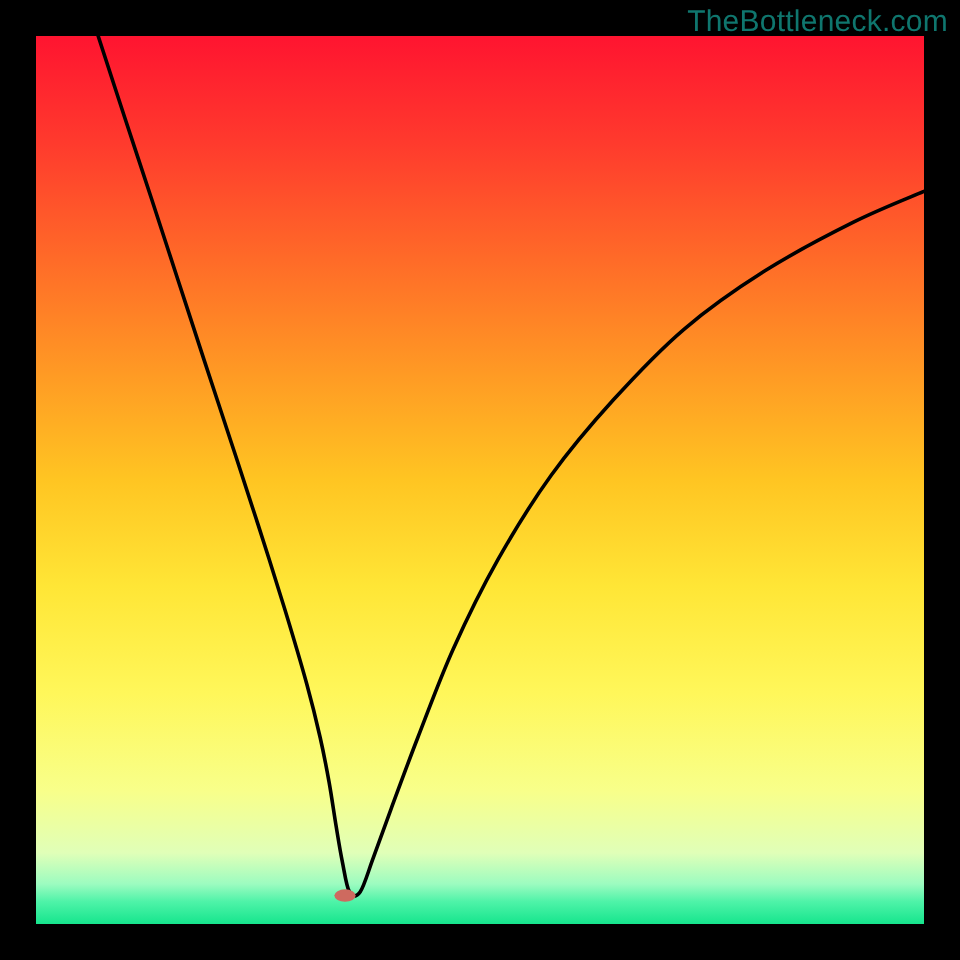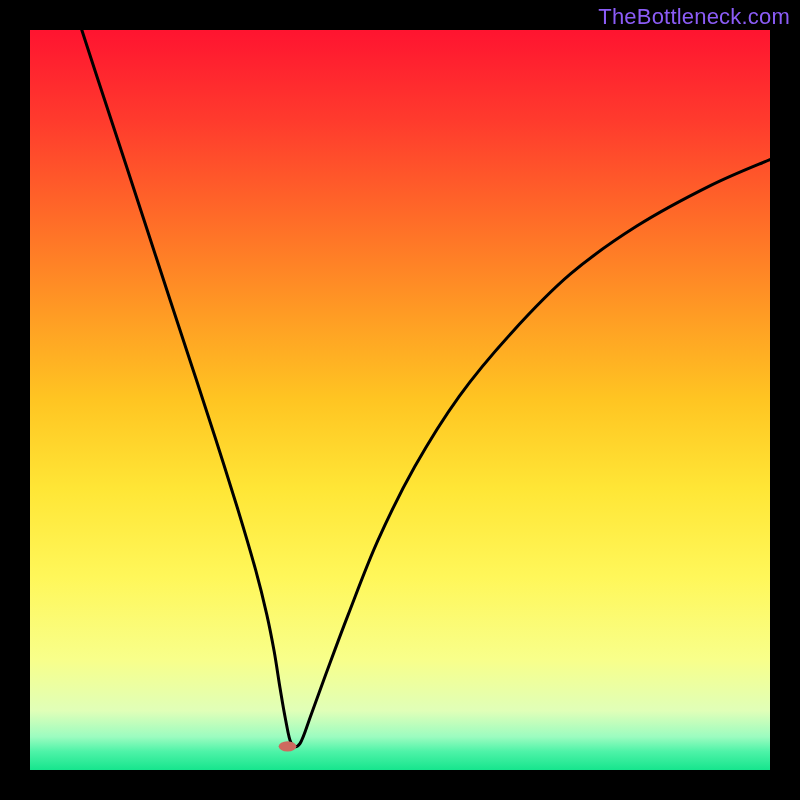--- a/index.html
+++ b/index.html
@@ -8,22 +8,22 @@
     position: relative;
     width: 800px;
     height: 800px;
     background: #000;
   }
   .watermark {
     position: absolute;
     top: 4px;
     right: 10px;
     font-family: Arial, Helvetica, sans-serif;
-    font-size: 22px;
-    color: #8b5cf6;
+    font-size: 25px;
+    color: #0f766e;
     letter-spacing: 0.2px;
     z-index: 10;
   }
   .plot-area {
     position: absolute;
     left: 30px;
     top: 30px;
     width: 740px;
     height: 740px;
   }

